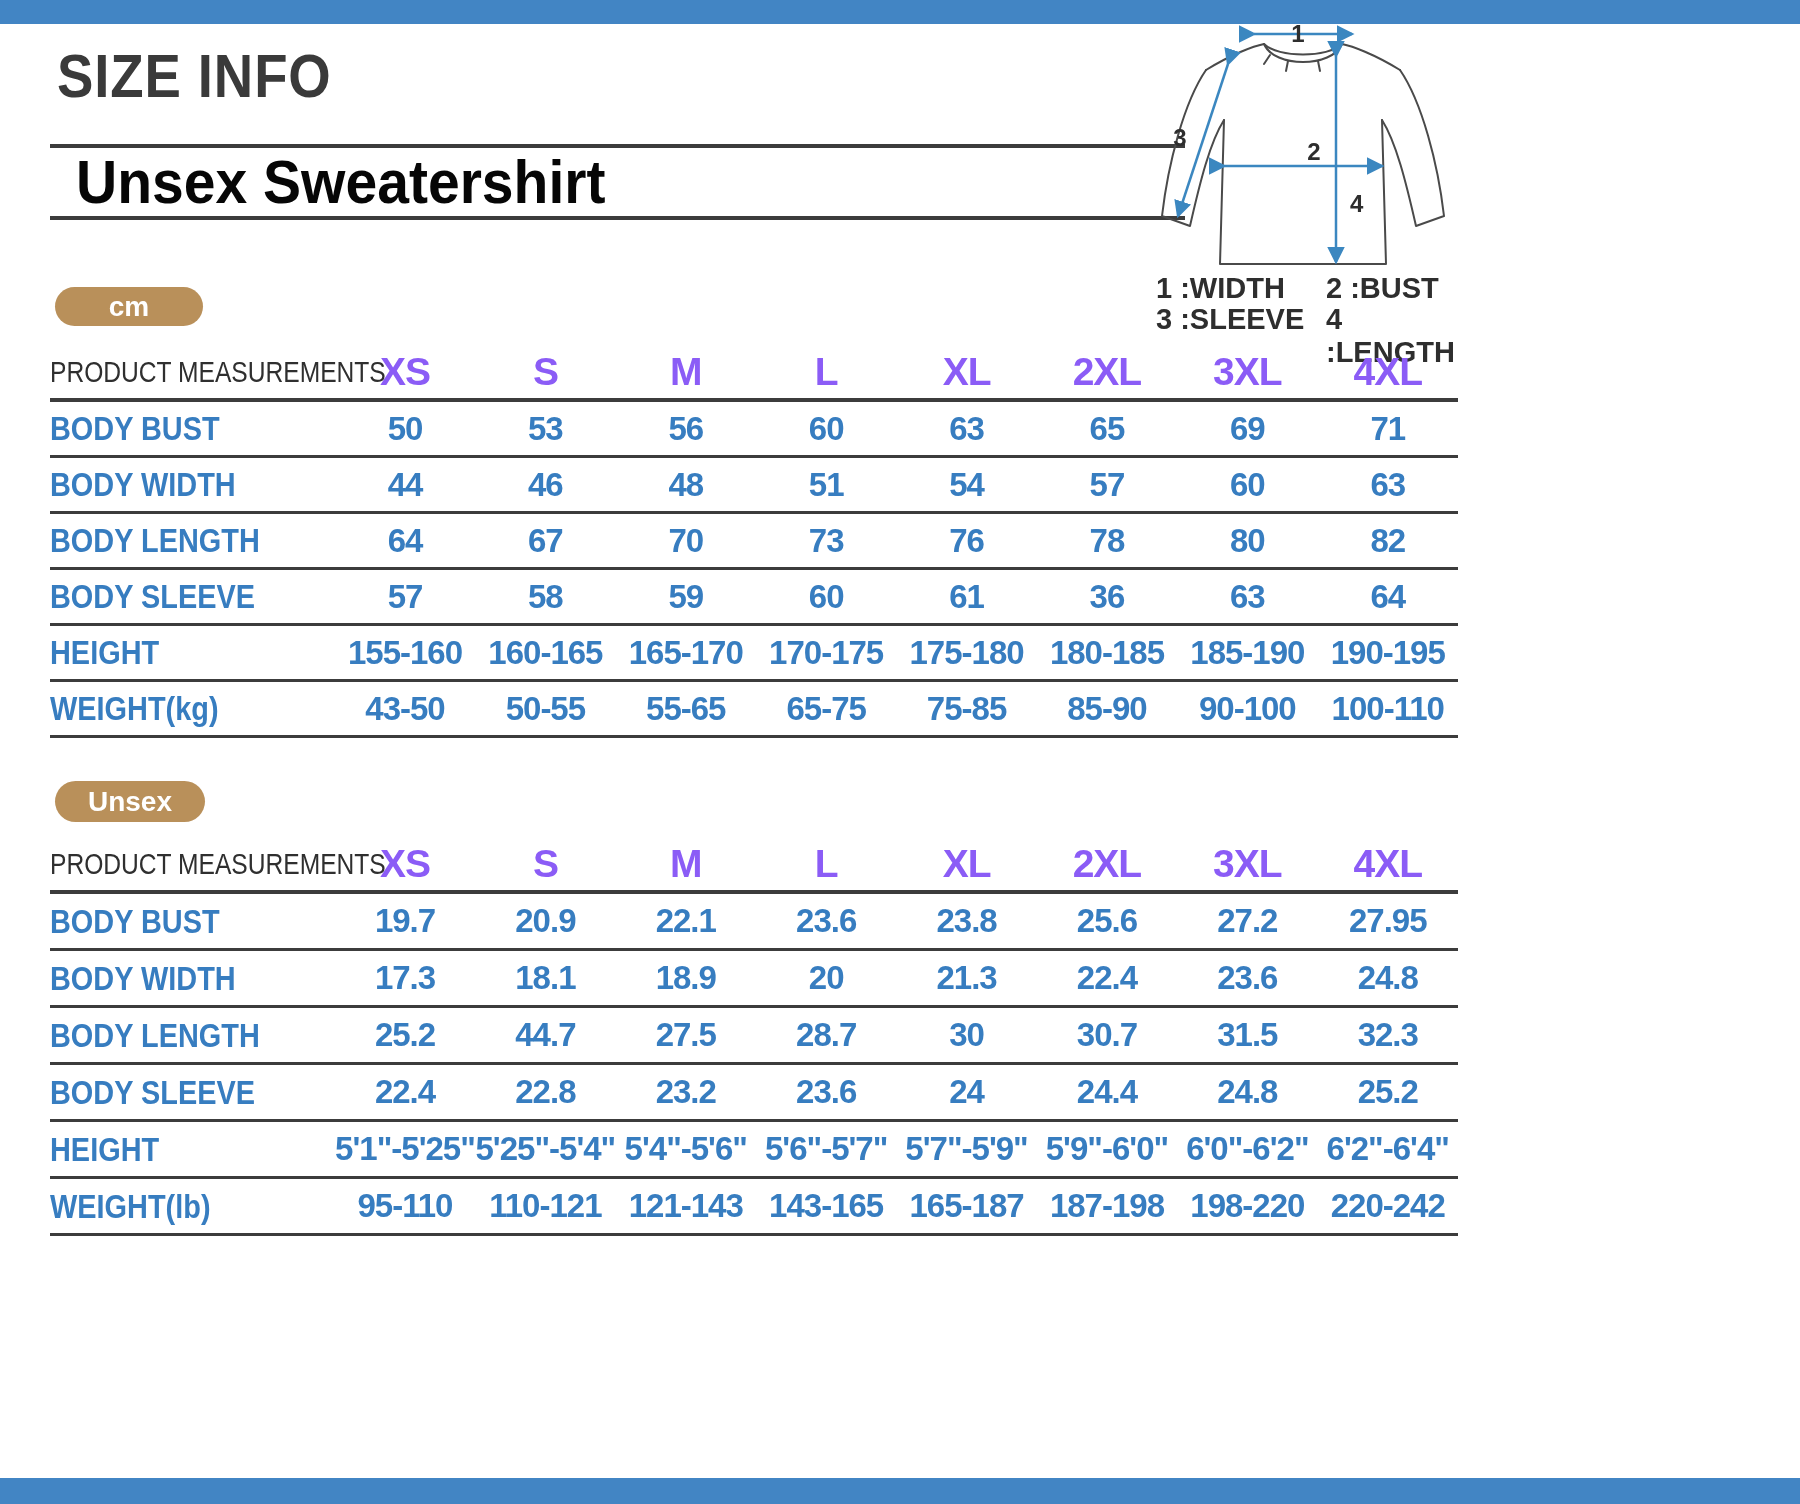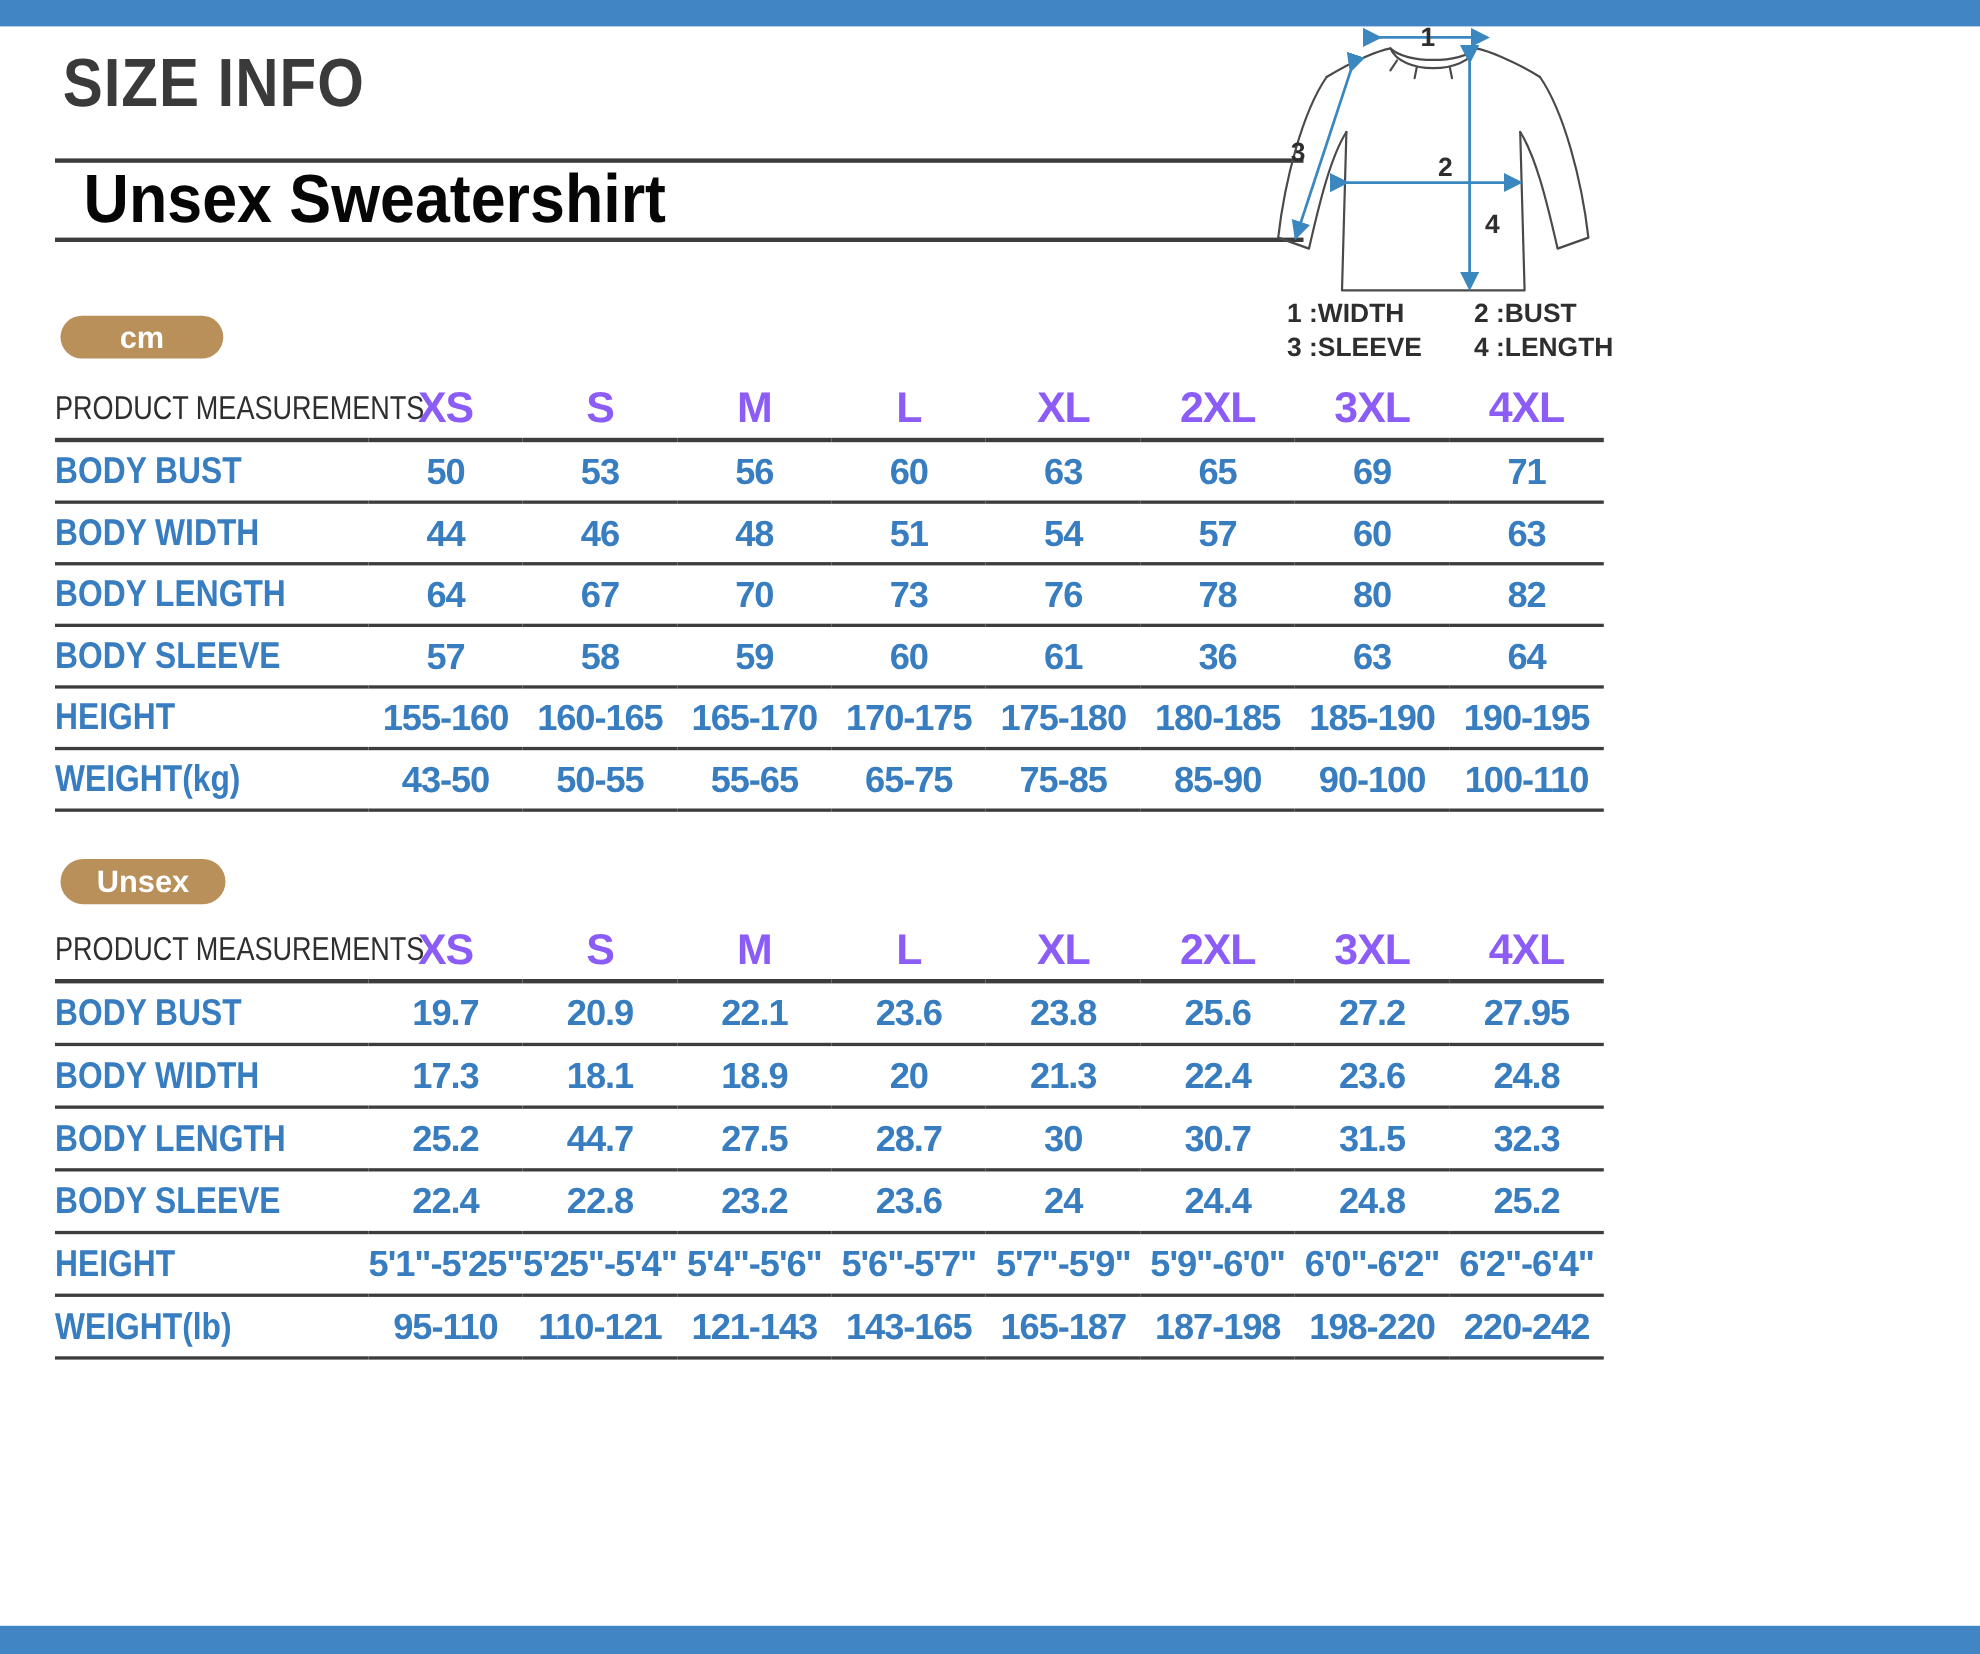--- a/index.html
+++ b/index.html
@@ -13,21 +13,21 @@
               letter-spacing:1px;transform:scaleX(.88);transform-origin:left center;white-space:nowrap;}
   .hrule{position:absolute;left:50px;width:1135px;height:4px;background:#3c3c3c;}
   #rule-top{top:144px;}
   #rule-bottom{top:216px;}
   #product-title{position:absolute;left:76px;top:146px;font-size:62px;font-weight:700;color:#060606;
                  transform:scaleX(.92);transform-origin:left center;white-space:nowrap;}
   
   #diagram{position:absolute;left:1128px;top:24px;width:350px;}
   #shirt-svg{display:block;}
   .legend{position:absolute;left:28px;width:320px;display:grid;grid-template-columns:170px 150px;
-          font-size:24px;font-weight:700;color:#2e2e2e;letter-spacing:0px;margin-left:14px;}
+          font-size:29px;font-weight:700;color:#2e2e2e;letter-spacing:0px;}
   #legend-row1{top:248px;}
   #legend-row2{top:279px;}
   
   .badge{position:absolute;left:55px;background:#b9905a;color:#ffffff;font-weight:800;
          border-radius:22px;text-align:center;font-size:28px;}
   #badge-cm{top:287px;width:148px;height:39px;line-height:39px;}
   #badge-in{top:781px;width:150px;height:41px;line-height:41px;}
   
   table.size-table{position:absolute;left:50px;border-collapse:collapse;table-layout:fixed;width:1408px;}
   #table-cm{top:346px;}

